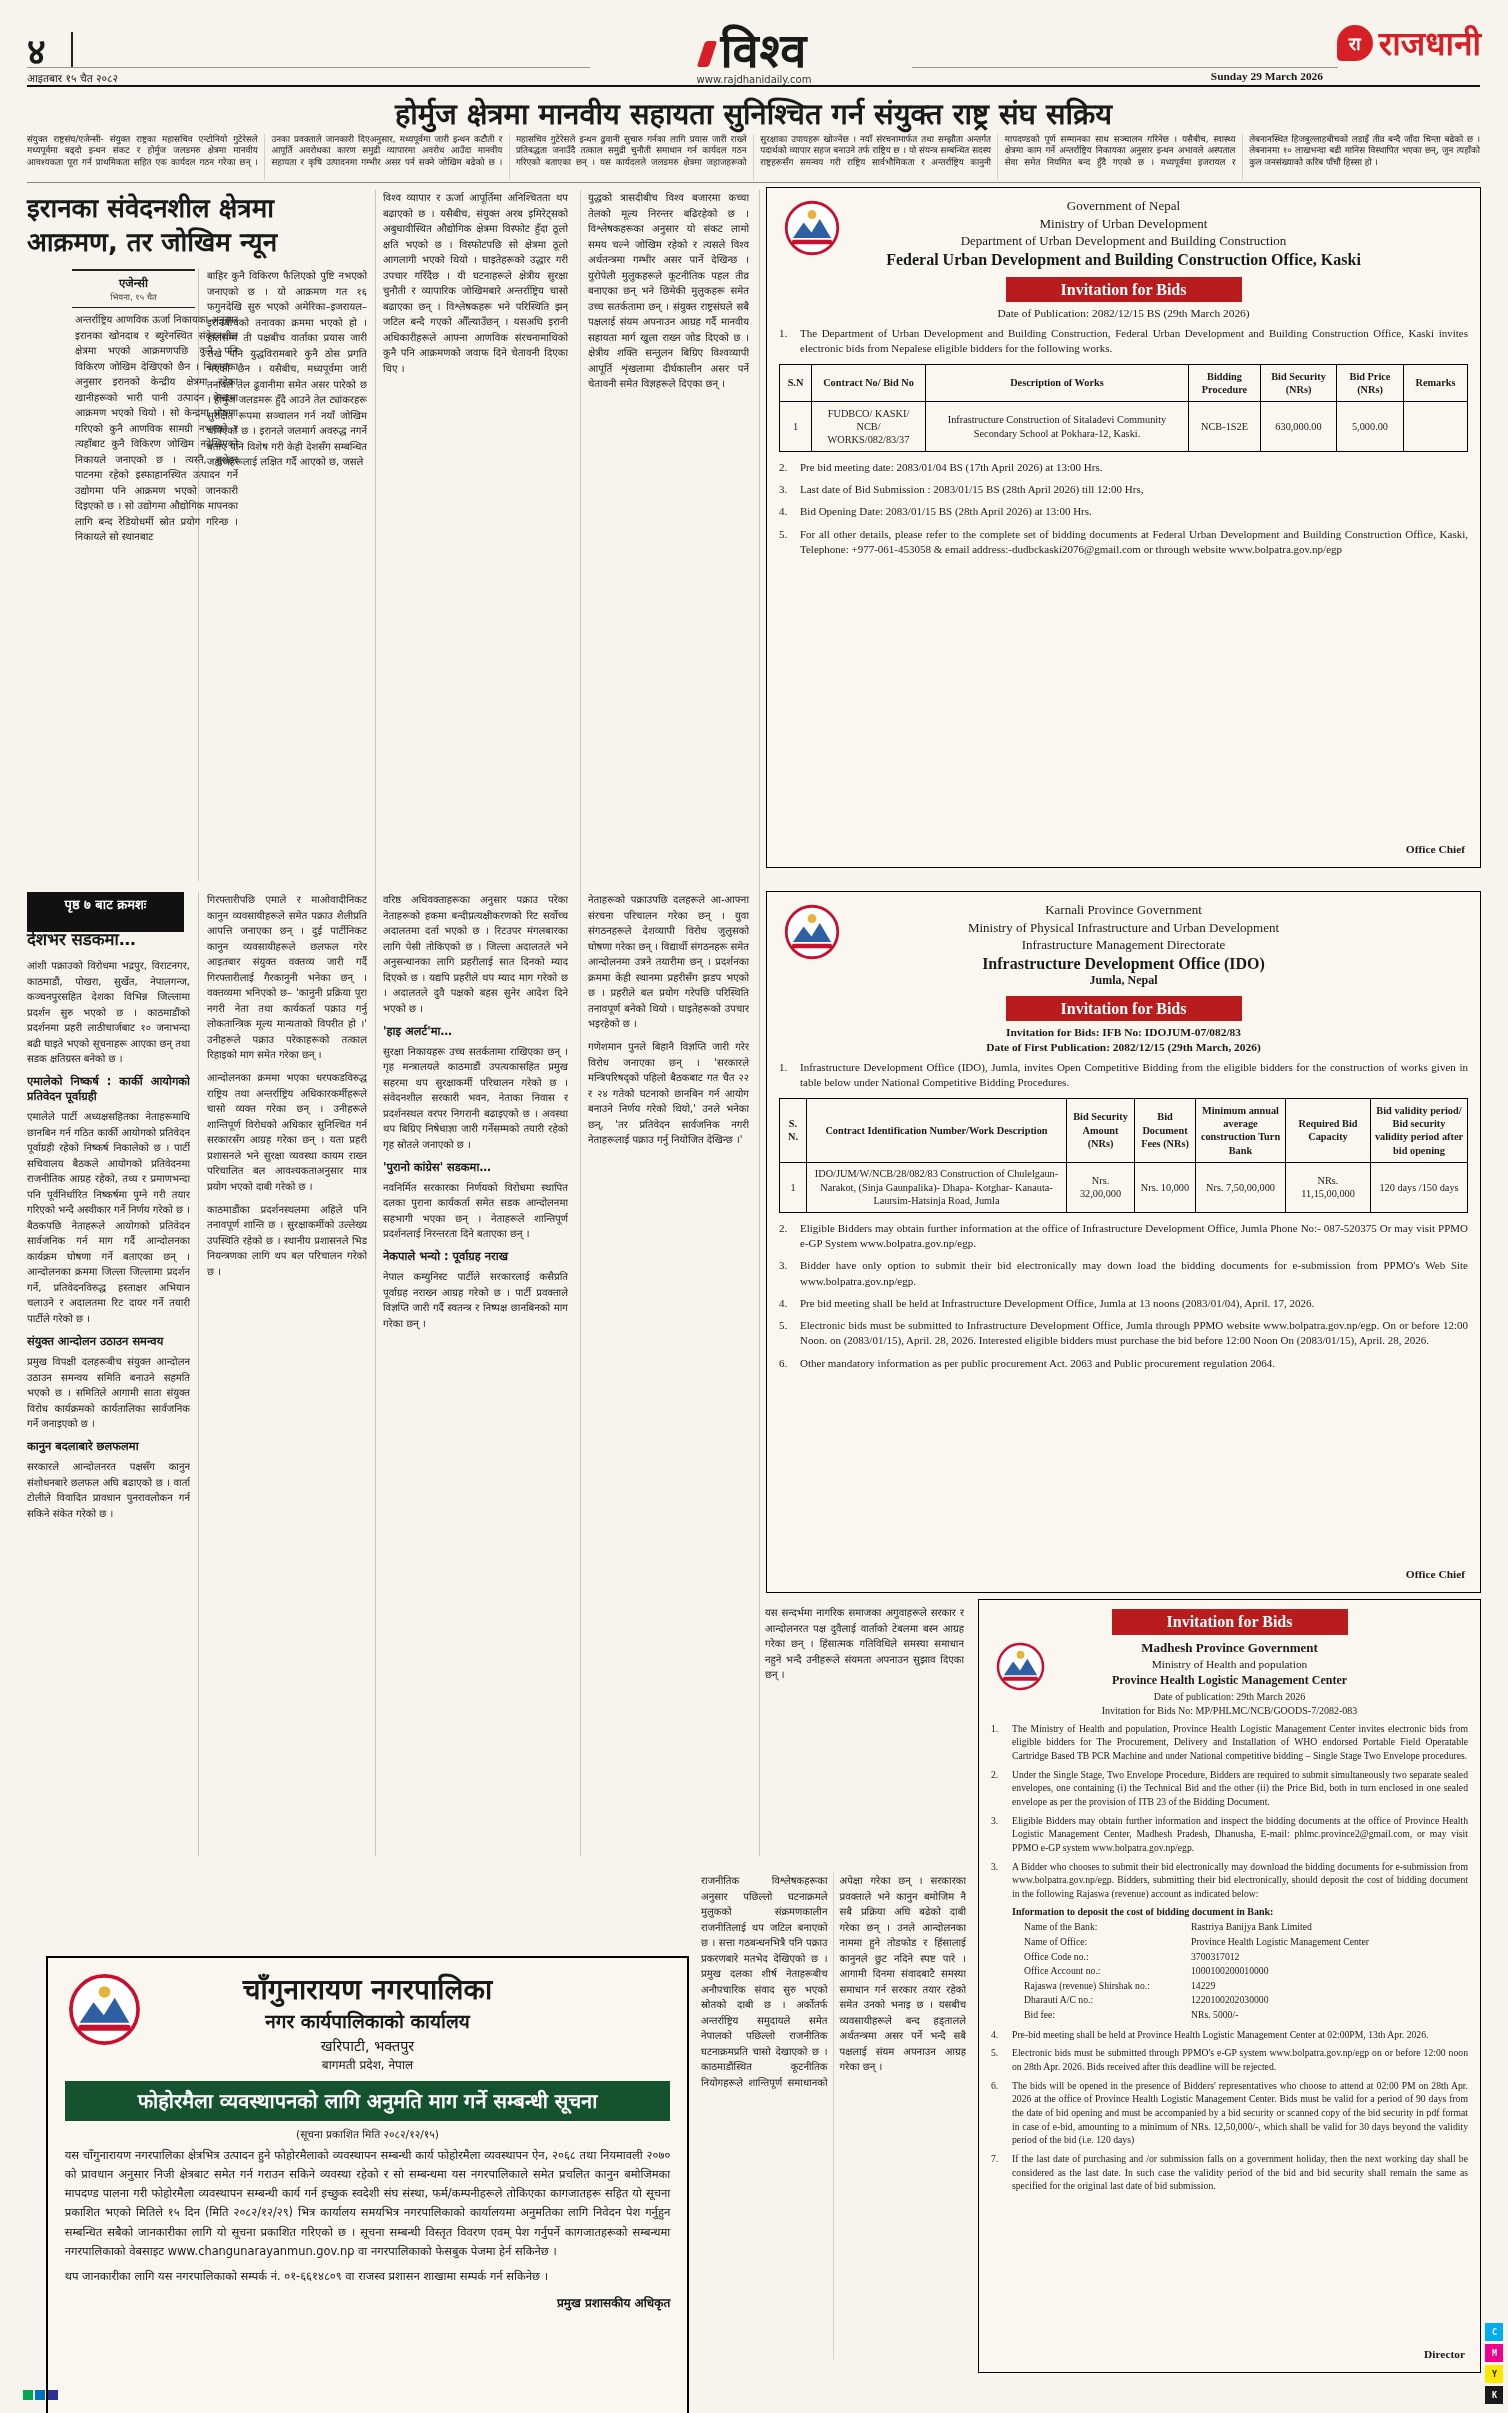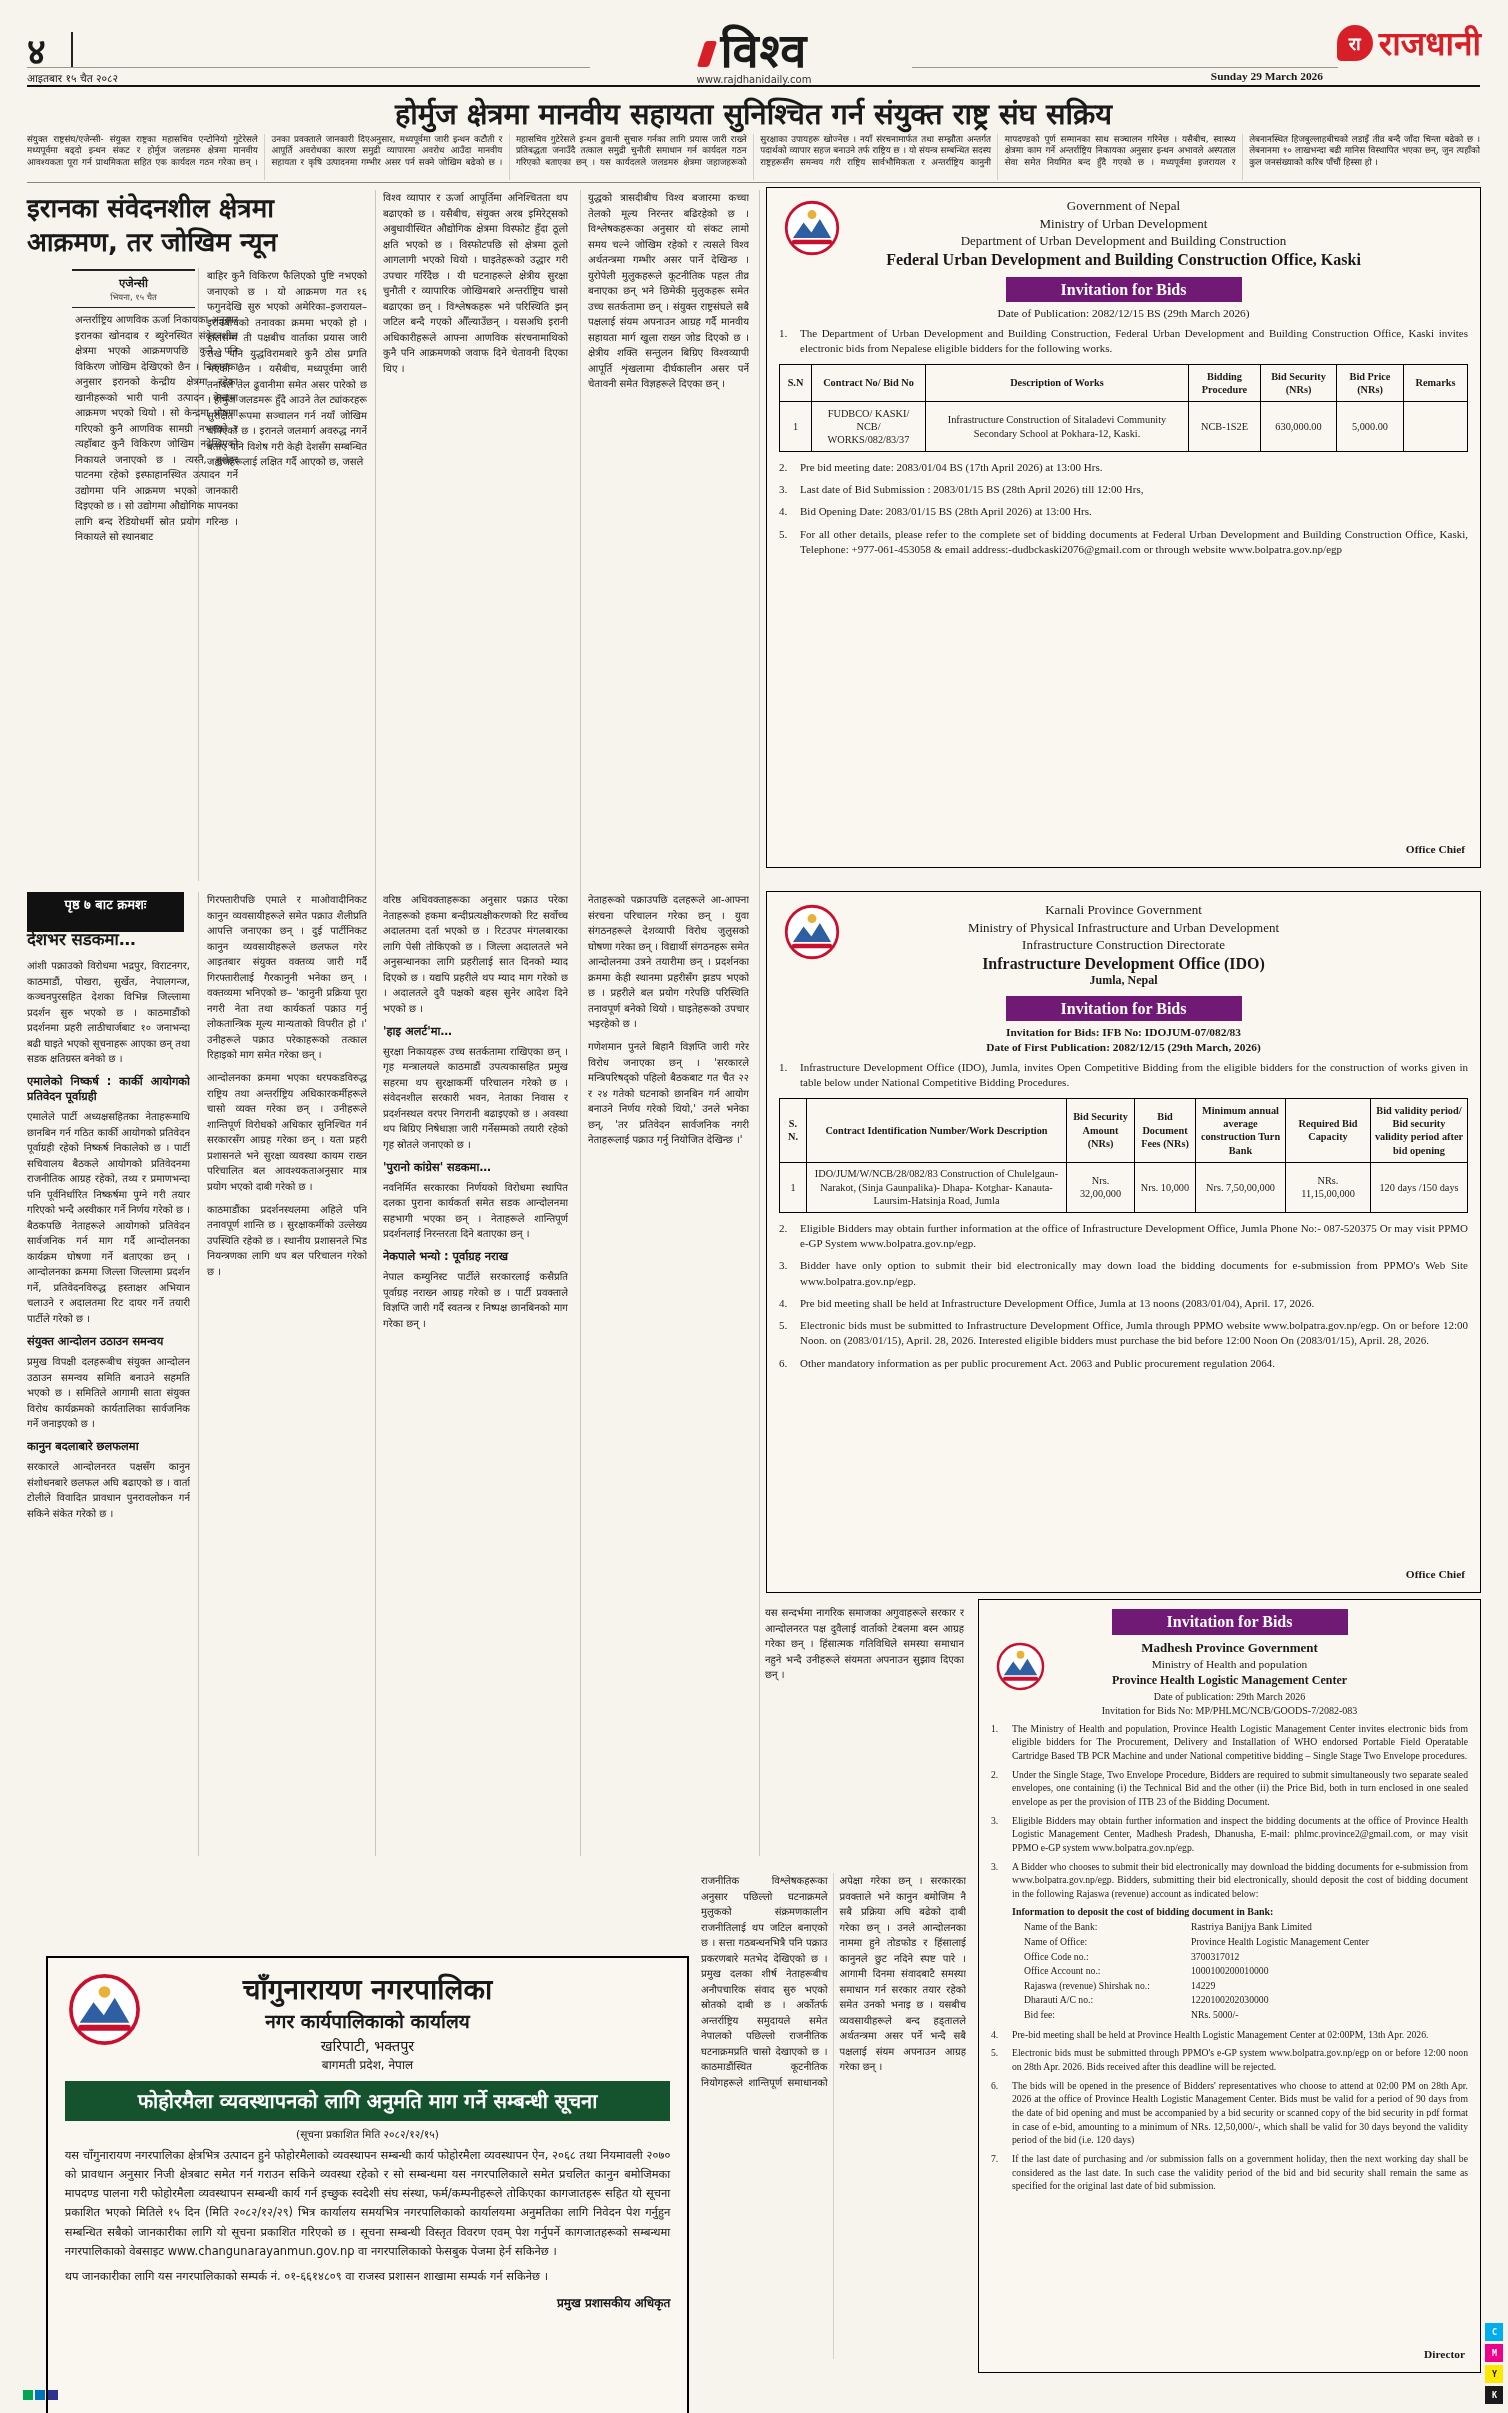--- a/index.html
+++ b/index.html
@@ -45,21 +45,21 @@
   .cont-head { position:absolute; left:27px; top:927px; font-size:16.7px; font-weight:700; }
   .m6 { column-count:2; column-gap:12px; column-rule:0.8px solid #d4d0c6; }
 
   
   .tender { position:absolute; border:1.5px solid #000; background:#f9f7f0; padding:9px 12px; font-family:"Liberation Serif",serif; overflow:hidden; }
   .t-head { position:relative; text-align:center; }
   .t-head .emblem { position:absolute; left:4.6px; top:3px; width:56px; height:56px; }
   .gl { font-size:13px; line-height:1.35; }
   .gl-office { font-size:16px; font-weight:700; margin-top:1.5px; }
   .gl-place { font-size:12px; font-weight:700; }
-  .t-bar { width:236px; margin:7.6px auto 4.6px; background:#701a75; color:#fff; text-align:center; font-size:16px; font-weight:700; padding:3.8px 0; }
+  .t-bar { width:236px; margin:7.6px auto 4.6px; background:#b91c1c; color:#fff; text-align:center; font-size:16px; font-weight:700; padding:3.8px 0; }
   .t-center { text-align:center; font-size:11.4px; margin:3px 0; }
   .t-center.b { font-weight:700; }
   .item { display:flex; gap:6px; margin:6.8px 0; font-size:11px; line-height:1.4; text-align:justify; }
   .item .n { flex:0 0 15px; }
   .tbl { width:100%; border-collapse:collapse; margin:7.6px 0; }
   .tbl th,.tbl td { border:0.8px solid #000; padding:4.6px 3.8px; font-size:10.3px; text-align:center; vertical-align:middle; line-height:1.3; }
   .tbl th { font-weight:700; }
   .signoff { position:absolute; right:15px; bottom:12px; font-size:11.4px; font-weight:700; }
   .madhesh .item { font-size:9.7px; margin:5.3px 0; }
   .madhesh .t-bar { margin-top:0; }
@@ -253,21 +253,21 @@
     <div class="signoff">Office Chief</div>
   </div>
 
   <div class="tender" style="left:766px; top:891px; width:715px; height:702px;">
     <div class="t-head">
       <svg class="emblem" viewBox="0 0 74 74" width="56" height="56">
           <use href="#emblem"></use>
         </svg>
       <div class="gl">Karnali Province Government</div>
       <div class="gl">Ministry of Physical Infrastructure and Urban Development</div>
-      <div class="gl">Infrastructure Construction Directorate</div>
+      <div class="gl">Infrastructure Management Directorate</div>
       <div class="gl-office">Infrastructure Development Office (IDO)</div>
       <div class="gl-place">Jumla, Nepal</div>
     </div>
     <div class="t-bar">Invitation for Bids</div>
     <div class="t-center b">Invitation for Bids: IFB No: IDOJUM-07/082/83</div>
     <div class="t-center b">Date of First Publication: 2082/12/15 (29th March, 2026)</div>
     <div class="item">
         <span class="n">1.</span>
         <span>Infrastructure Development Office (IDO), Jumla, invites Open Competitive Bidding from the eligible bidders for the construction of works given in table below under National Competitive Bidding Procedures.</span>
       </div>

